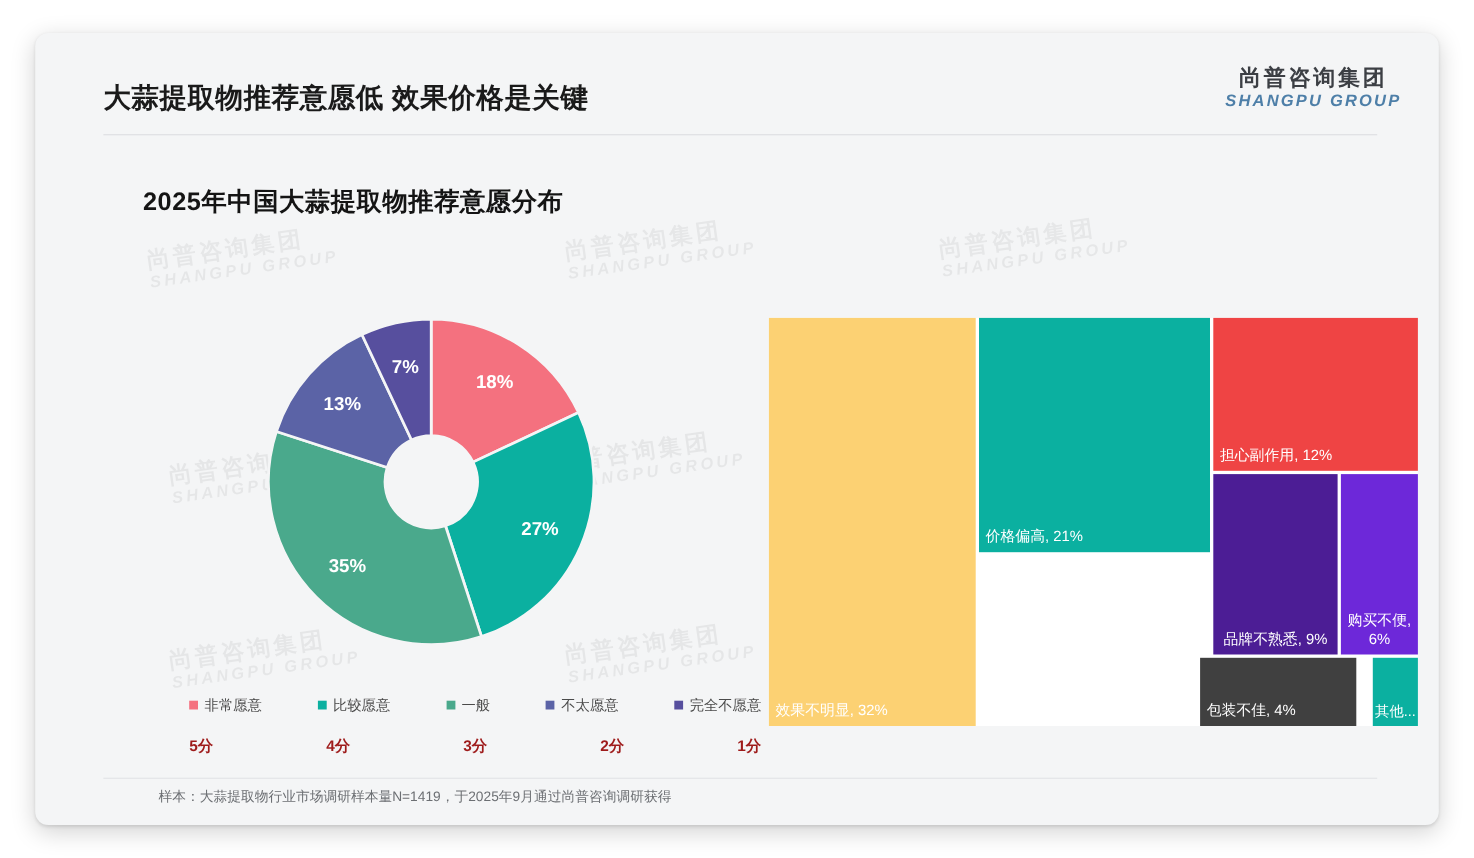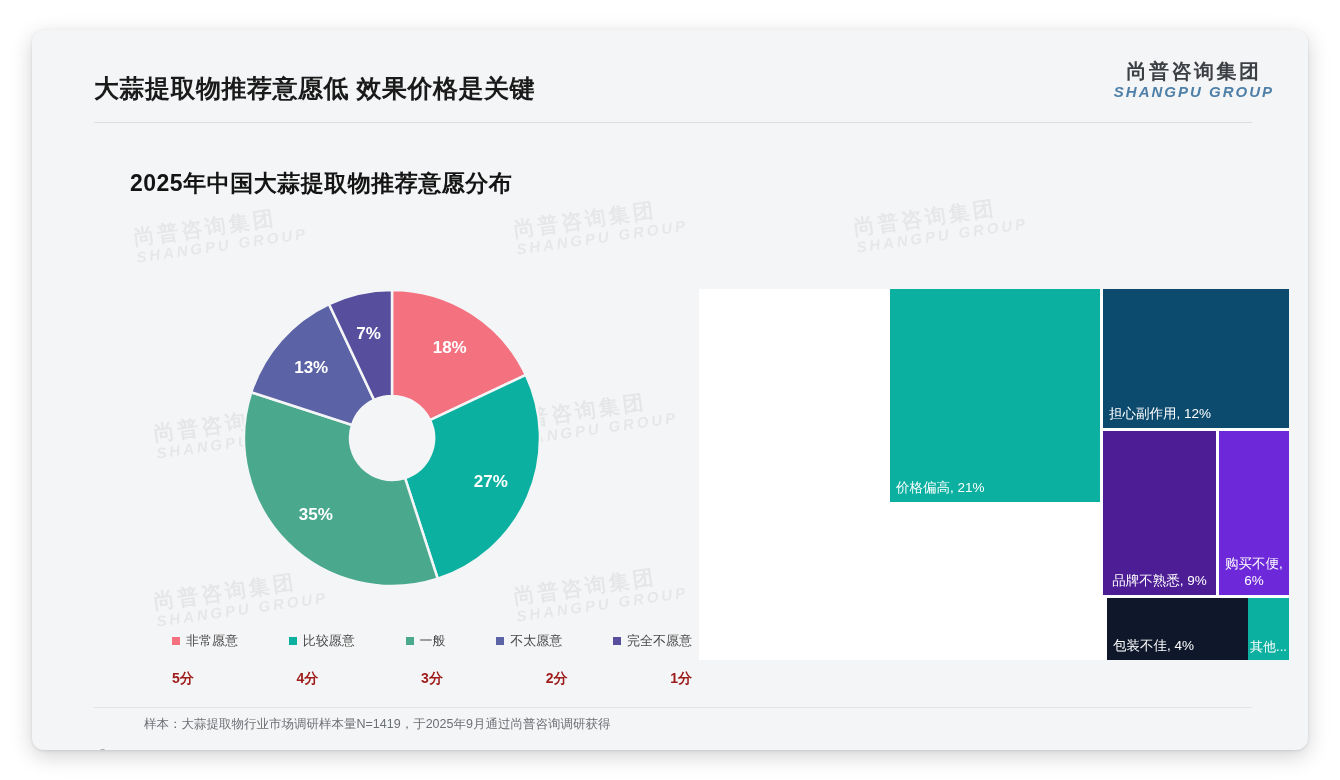--- a/index.html
+++ b/index.html
@@ -208,33 +208,36 @@
       </div>
     <div id="score-row">
         <div class="score-cell">5分</div>
         <div class="score-cell">4分</div>
         <div class="score-cell">3分</div>
         <div class="score-cell">2分</div>
         <div class="score-cell">1分</div>
       </div>
 
     <div id="treemap">
+        <div class="tm-cell" style="left: 0px; top: 0px; width: 188px; height: 371px; background: rgb(252, 209, 115);">
+          <div class="tm-label">效果不明显, 32%</div>
+        </div>
         <div class="tm-cell" style="left: 191px; top: 0px; width: 210px; height: 213px; background: rgb(11, 176, 160);">
           <div class="tm-label">价格偏高, 21%</div>
         </div>
-        <div class="tm-cell" style="left: 404px; top: 0px; width: 186px; height: 139px; background: #0c4a6e;">
+        <div class="tm-cell" style="left: 404px; top: 0px; width: 186px; height: 139px; background: #ef4444;">
           <div class="tm-label">担心副作用, 12%</div>
         </div>
         <div class="tm-cell" style="left: 404px; top: 142px; width: 113px; height: 164px; background: #4c1d95;">
           <div class="tm-label center">品牌不熟悉, 9%</div>
         </div>
         <div class="tm-cell" style="left: 520px; top: 142px; width: 70px; height: 164px; background: #6d28d9;">
           <div class="tm-label center">购买不便, 6%</div>
         </div>
-        <div class="tm-cell" style="left: 408px; top: 309px; width: 142px; height: 62px; background: #0f172a;">
+        <div class="tm-cell" style="left: 392px; top: 309px; width: 142px; height: 62px; background: #404040;">
           <div class="tm-label">包装不佳, 4%</div>
         </div>
         <div class="tm-cell" style="left: 549px; top: 309px; width: 41px; height: 62px; background: rgb(11, 176, 160);">
           <div class="tm-label center" style="font-size: 13px; line-height: 1.15;">其他...</div>
         </div>
       </div>
 
     <div class="foot-rule"></div>
     <div id="footnote">样本：大蒜提取物行业市场调研样本量N=1419，于2025年9月通过尚普咨询调研获得</div>
     <div id="footer-left">©2025.11 SHANGPU GROUP</div>

